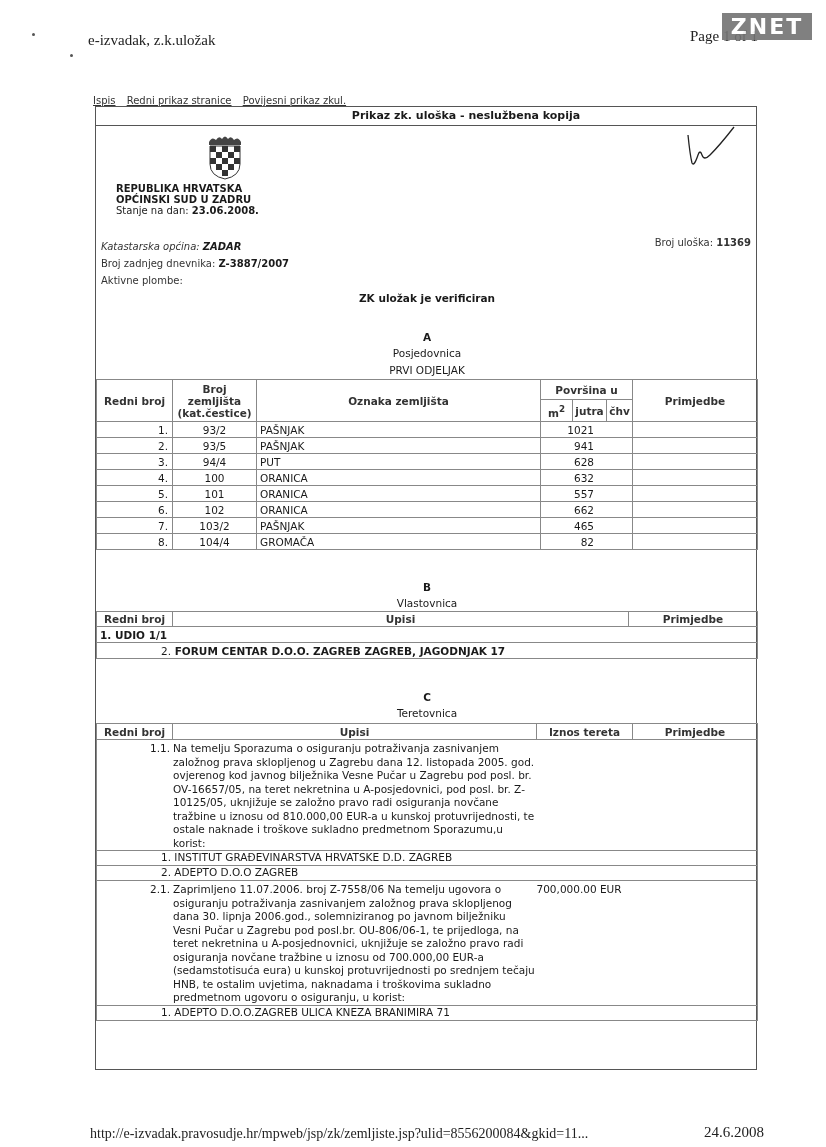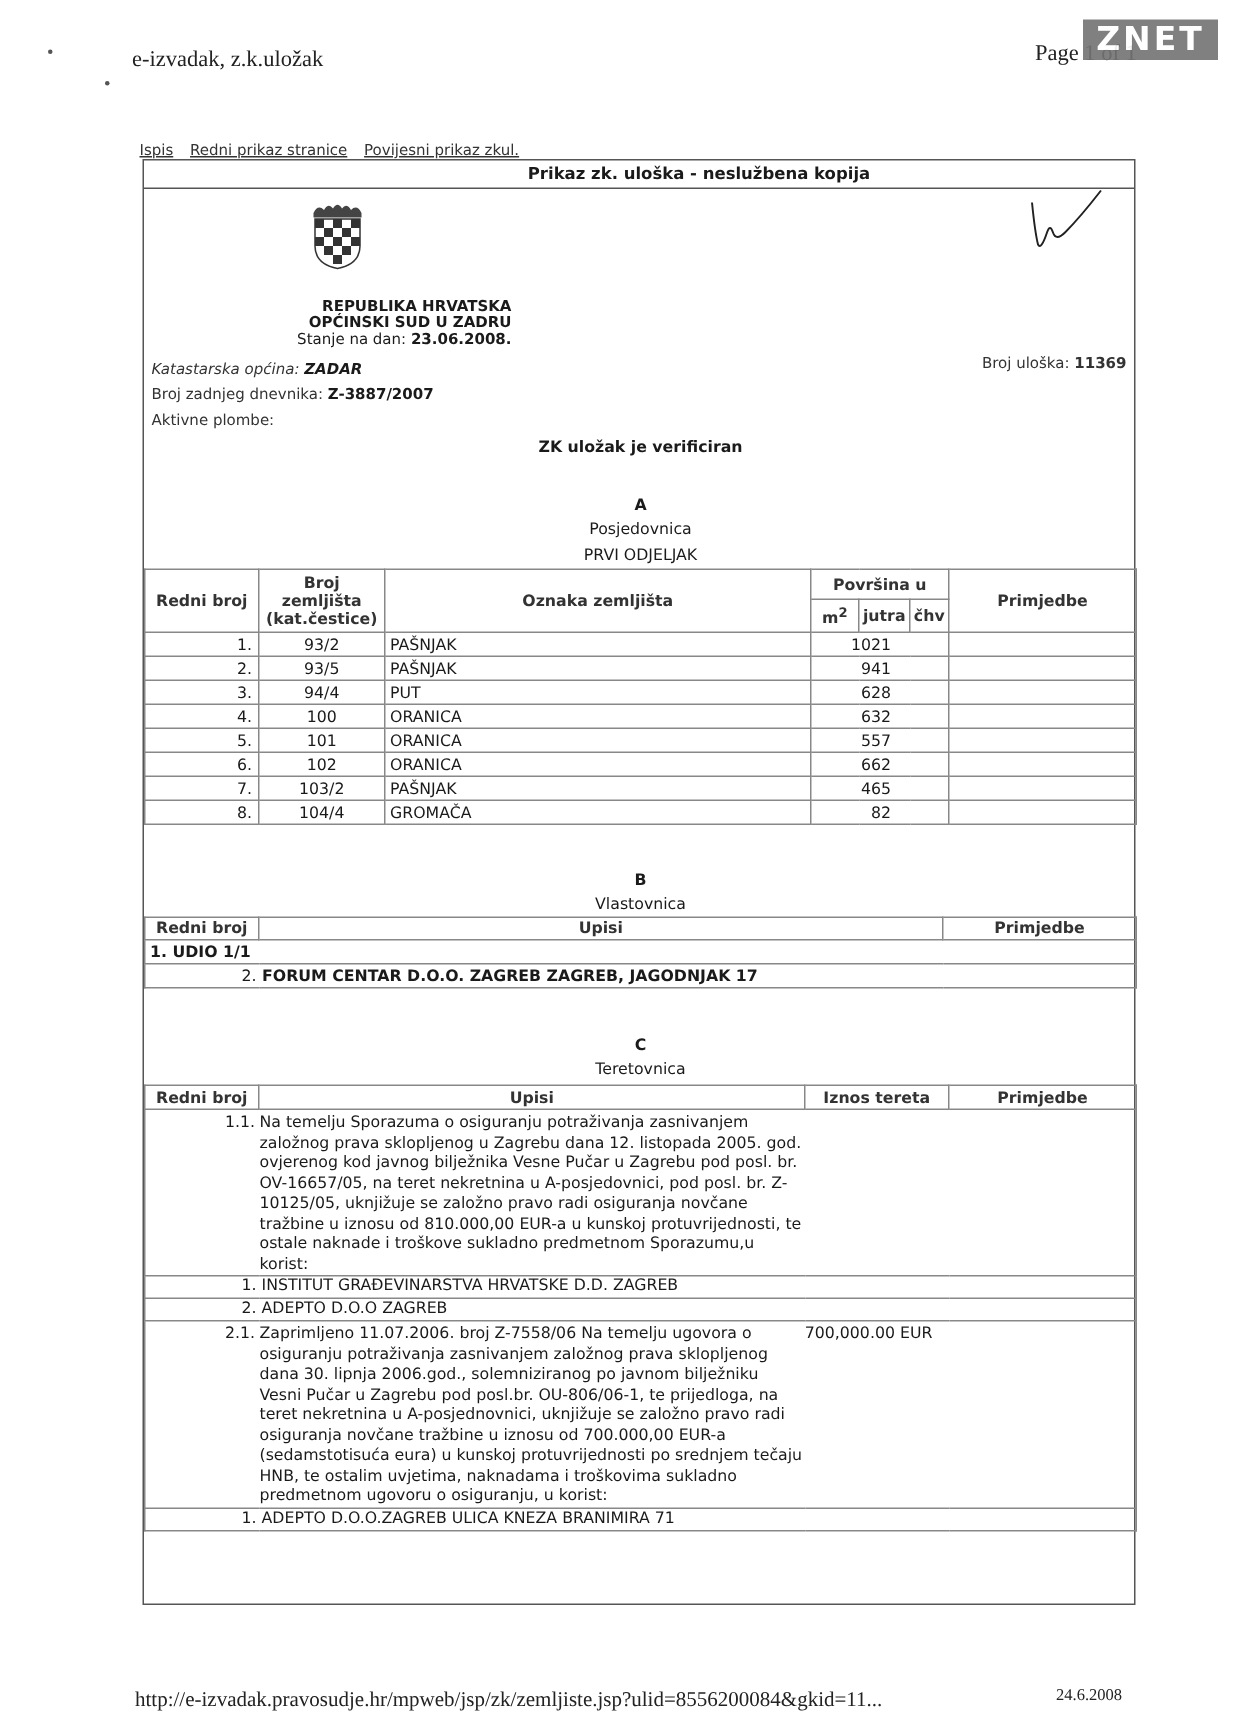--- a/index.html
+++ b/index.html
@@ -11,21 +11,21 @@
   .znet-logo { position: absolute; left: 722px; top: 13px; width: 90px; height: 27px; background: #737373; opacity: 0.9; color: #fff; font-family: "DejaVu Sans", sans-serif; font-weight: bold; font-size: 22px; letter-spacing: 2px; text-align: center; line-height: 27px; }
   .dot { position: absolute; width: 3px; height: 3px; background: #555; border-radius: 50%; }
 
   .nav-links { position: absolute; left: 93px; top: 95px; font-size: 10px; color: #333; }
   .nav-links a { color: #333; text-decoration: underline; margin-right: 8px; cursor: pointer; }
 
   .doc-frame { position: absolute; left: 95px; top: 106px; width: 662px; height: 964px; border: 1px solid #555; }
   .doc-title-bar { height: 19px; border-bottom: 1px solid #555; text-align: center; font-weight: bold; font-size: 11px; line-height: 18px; padding-left: 80px; }
 
   .crest { position: absolute; left: 110px; top: 27px; width: 38px; height: 46px; }
-  .court-block { position: absolute; left: 20px; top: 92px; width: 225px; text-align: right; font-size: 10px; line-height: 11px; }
+  .court-block { position: absolute; left: 20px; top: 76px; width: 225px; text-align: left; font-size: 10px; line-height: 11px; }
   .court-block .bold { font-weight: bold; }
 
   .signature { position: absolute; left: 588px; top: 18px; width: 60px; height: 44px; }
 
   .meta { position: absolute; left: 5px; font-size: 10px; color: #333; }
   .meta b { color: #1a1a1a; }
   .meta-right { position: absolute; right: 5px; top: 130px; font-size: 10px; color: #333; }
 
   .center-text { position: absolute; left: 0; width: 662px; text-align: center; font-size: 10.5px; }
 
@@ -46,21 +46,21 @@
 
   .table-c { position: absolute; left: 0px; top: 616px; width: 662px; }
   .table-c th { font-weight: bold; color: #333; font-size: 10.5px; height: 16px; }
   .table-c td { vertical-align: top; font-size: 10.5px; line-height: 13.5px; margin-left: 32px; }
   .entry-row td { border-left: none; border-right: none; }
   .entry-num { display: inline-block; width: 76px; text-align: right; padding-right: 3px; vertical-align: top; }
   .entry-text { display: inline-block; width: 362px; vertical-align: top; }
   .beneficiary { padding-left: 64px; height: 15px; }
 
   .print-footer-url { position: absolute; left: 90px; top: 1126px; font-family: "Liberation Serif", serif; font-size: 14px; color: #222; }
-  .print-footer-date { position: absolute; left: 704px; top: 1124px; font-family: "Liberation Serif", serif; font-size: 11px; color: #222; }
+  .print-footer-date { position: absolute; left: 704px; top: 1124px; font-family: "Liberation Serif", serif; font-size: 15px; color: #222; }
 </style>
 </head>
 <body>
 
 <div class="dot" style="left:32px;top:33px;"></div>
 <div class="dot" style="left:70px;top:54px;"></div>
 <div class="print-header-title">e-izvadak, z.k.uložak</div>
 <div class="print-header-page">Page 1 of 1</div>
 <div class="znet-logo">ZNET</div>
 

